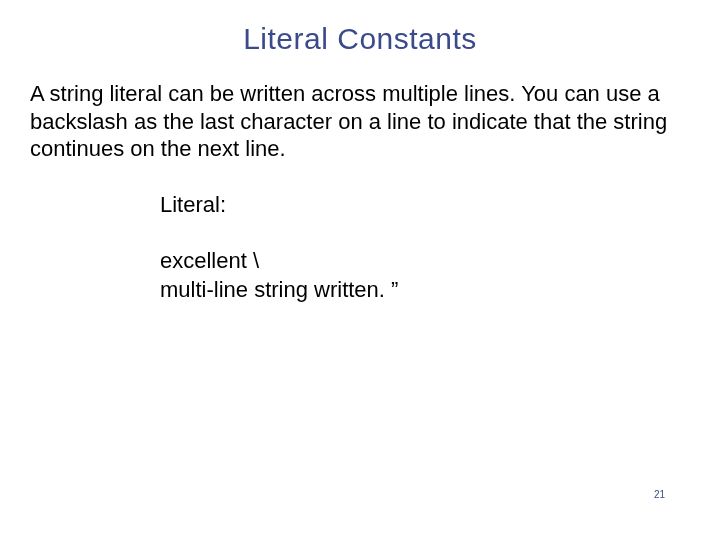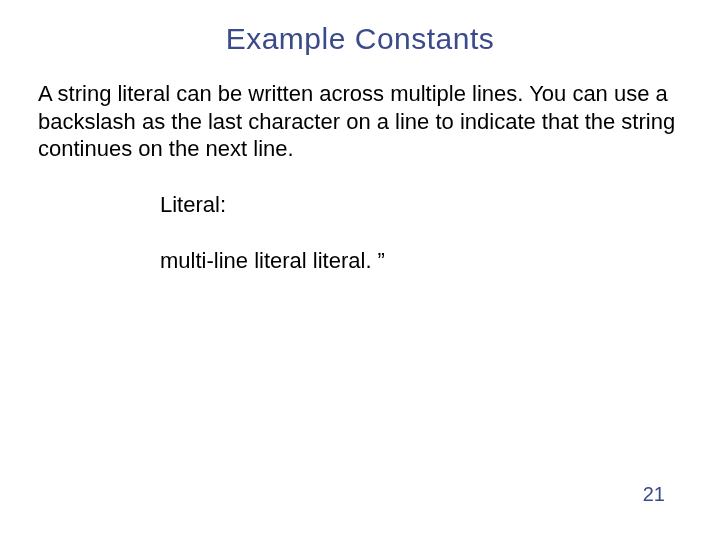--- a/index.html
+++ b/index.html
@@ -23,50 +23,51 @@
     text-align: center;
     font-size: 30px;
     color: #3a4a8a;
     padding-top: 22px;
     font-weight: normal;
     letter-spacing: 0.5px;
   }
   .body-text {
     font-size: 22px;
     color: #000000;
-    padding: 24px 30px 0 38px;
+    padding: 24px 30px 0 30px;
     line-height: 1.25;
   }
   .example-block {
     font-size: 22px;
     color: #000000;
     padding-left: 160px;
     padding-top: 28px;
     line-height: 1.3;
   }
   .example-label {
     margin-bottom: 28px;
   }
   .page-number {
     position: absolute;
-    bottom: 34px;
+    bottom: 40px;
     right: 55px;
-    font-size: 20px;
+    font-size: 10px;
     color: #3a4a8a;
   }
 </style>
 </head>
 <body>
 
 <div class="slide">
 
-  <div class="title">Example Constants</div>
+  <div class="title">Literal Constants</div>
 
   <div class="body-text">A string literal can be written across multiple lines. You can use a backslash as the last character on a line to indicate that the string continues on the next line.</div>
 
   <div class="example-block">
     <div class="example-label">Literal:</div>
-    <div>multi-line literal literal. ”</div>
+    <div>excellent \</div>
+    <div>multi-line string written. ”</div>
   </div>
 
   <div class="page-number">21</div>
 
 </div>
 
 </body></html>

